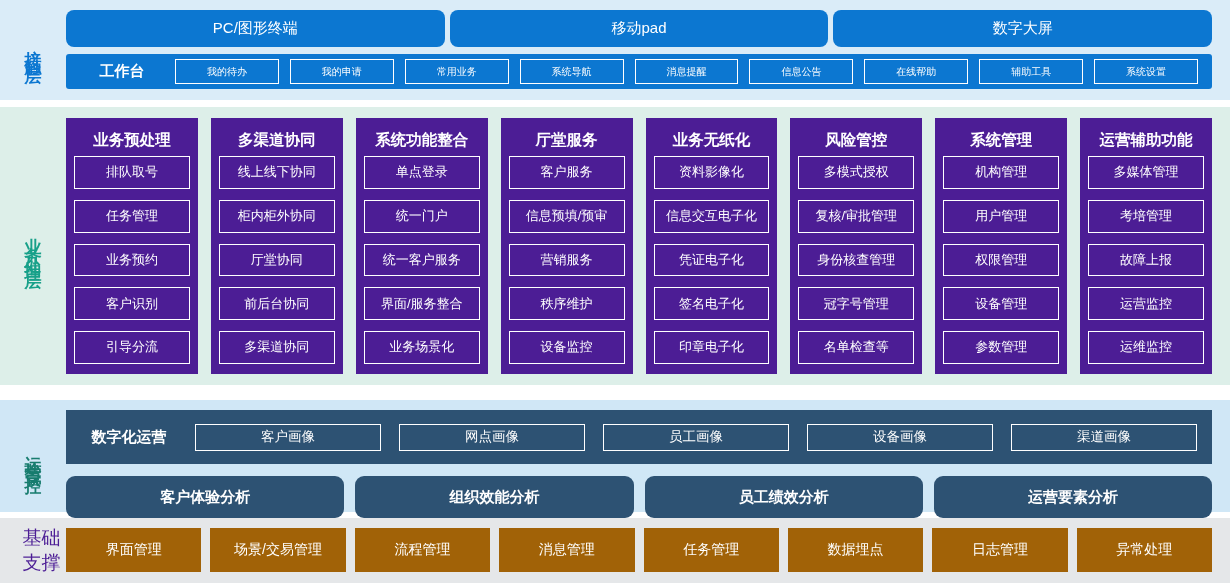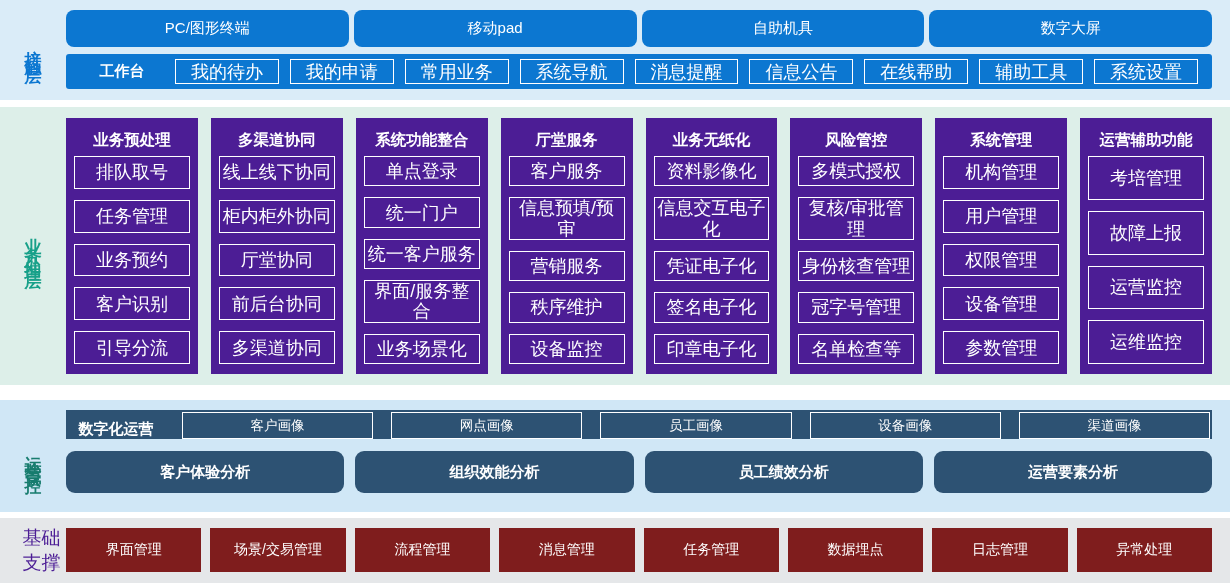--- a/index.html
+++ b/index.html
@@ -35,52 +35,52 @@
   .workbench-bar {
     margin-top: 7px; height: 35px; background: #0c77d1; border-radius: 3px;
     display: flex; align-items: center; padding: 4px 14px; gap: 11px;
   }
   .workbench-label {
     color: #fff; font-weight: bold; font-size: 15px;
     width: 84px; flex: none; text-align: center;
   }
   .workbench-btn {
     flex: 1; height: 25px; border: 1px solid #ffffff;
-    color: #fff; font-size: 18px;
+    color: #fff; font-size: 10px;
     display: flex; align-items: center; justify-content: center;
   }
 
   
   .sec-business { height: 278px; background: #ddefe9; margin-bottom: 15px; }
   .sec-business .vlabel { color: #17a089; }
   .sec-business .content { padding-top: 11px; padding-bottom: 11px; display: flex; }
   .biz-cols { flex: 1; display: flex; gap: 13px; }
   .biz-col {
     flex: 1; background: #4c1d95; padding: 6px 8px 10px;
     display: flex; flex-direction: column;
   }
   .biz-col-title {
     color: #fff; font-weight: bold; font-size: 15.5px;
     text-align: center; height: 32px; line-height: 32px;
     white-space: nowrap;
   }
   .biz-col-items { flex: 1; display: flex; flex-direction: column; gap: 11px; }
   .biz-item {
-    flex: 1; border: 1.5px solid #ffffff; color: #fff; font-size: 18px;
+    flex: 1; border: 1.5px solid #ffffff; color: #fff; font-size: 13px;
     display: flex; align-items: center; justify-content: center;
     text-align: center; line-height: 1.12; padding: 0 2px; cursor: pointer;
   }
 
   
   .sec-ops { height: 112px; background: #d0e7f6; margin-bottom: 6px; }
   .sec-ops .vlabel { color: #177c6e; letter-spacing: 7px; }
   .sec-ops .content { padding-top: 10px; }
   .digital-bar {
-    height: 29px; background: #2d5273;
-    display: flex; align-items: flex-end; padding: 0 2px; gap: 18px;
+    height: 54px; background: #2d5273;
+    display: flex; align-items: center; padding: 0 15px; gap: 18px;
   }
   .digital-label {
     color: #fff; font-weight: bold; font-size: 15px;
     width: 96px; flex: none; text-align: center; white-space: nowrap;
   }
   .portrait-btn {
     flex: 1; height: 27px; border: 1px solid #ffffff;
     color: #fff; font-size: 13.5px;
     display: flex; align-items: center; justify-content: center;
   }
@@ -93,42 +93,41 @@
 
   
   .sec-base { height: 65px; background: #e5e7e9; }
   .base-label {
     width: 46px; font-weight: normal; font-size: 19px; line-height: 1.3;
     color: #4c1d95; text-align: center; word-break: break-all; margin-left: 17px;
   }
   .sec-base .content { padding-top: 10px; }
   .base-row { display: flex; gap: 9px; height: 44px; }
   .base-btn {
-    flex: 1; background: #7f1d1d; color: #fff; font-size: 14px;
+    flex: 1; background: #a16207; color: #fff; font-size: 14px;
     display: flex; align-items: center; justify-content: center;
     white-space: nowrap;
   }
 </style>
 </head>
 <body>
 
 <div class="page">
 
   <div class="section sec-contact">
     <div class="gutter">
       <div class="vlabel">接触层</div>
     </div>
     <div class="content">
       <div class="terminal-row">
 
           <div class="terminal-btn">PC/图形终端</div>
 
           <div class="terminal-btn">移动pad</div>
 
-          <div class="terminal-btn">自助机具</div>
 
           <div class="terminal-btn">数字大屏</div>
 
       </div>
       <div class="workbench-bar">
         <div class="workbench-label">工作台</div>
 
           <div class="workbench-btn">我的待办</div>
 
           <div class="workbench-btn">我的申请</div>
@@ -274,20 +273,21 @@
 
                 <div class="biz-item">参数管理</div>
 
             </div>
           </div>
 
           <div class="biz-col">
             <div class="biz-col-title">运营辅助功能</div>
             <div class="biz-col-items">
 
+                <div class="biz-item">多媒体管理</div>
 
                 <div class="biz-item">考培管理</div>
 
                 <div class="biz-item">故障上报</div>
 
                 <div class="biz-item">运营监控</div>
 
                 <div class="biz-item">运维监控</div>
 
             </div>

